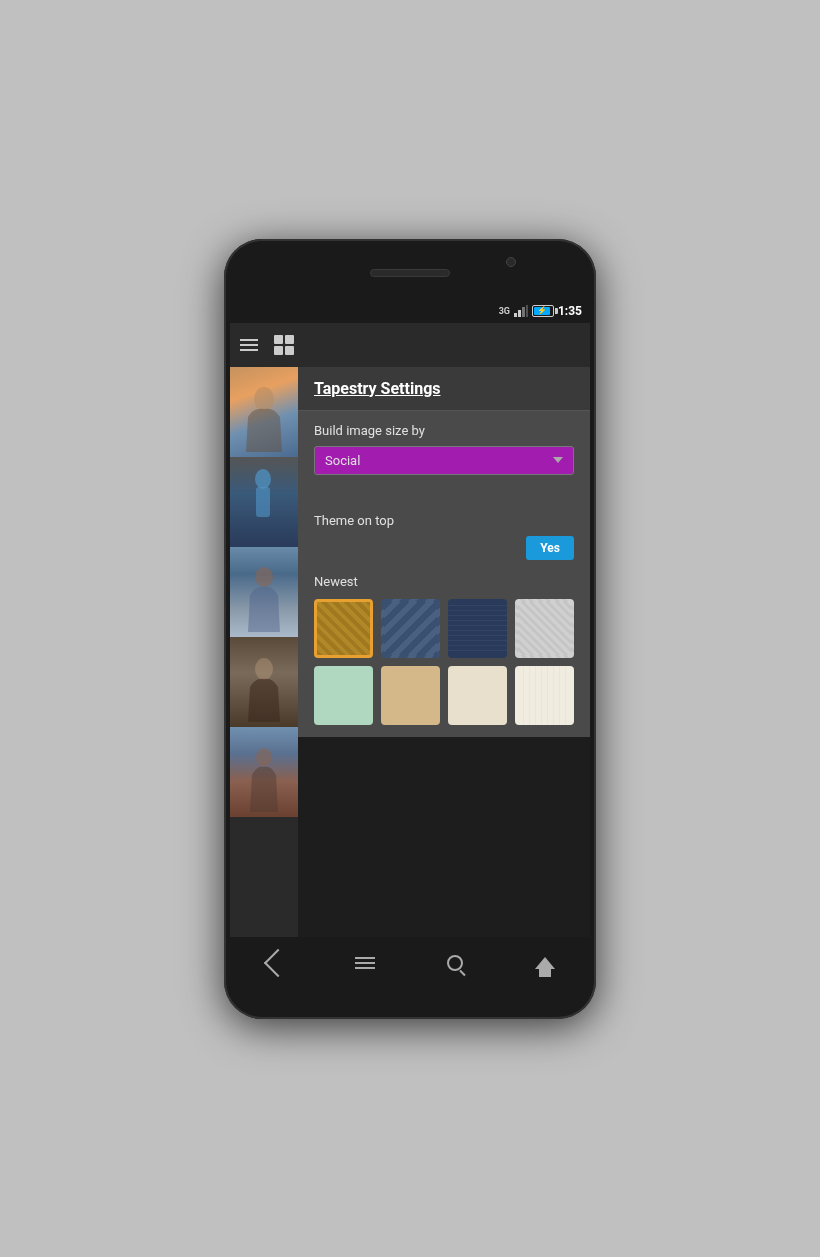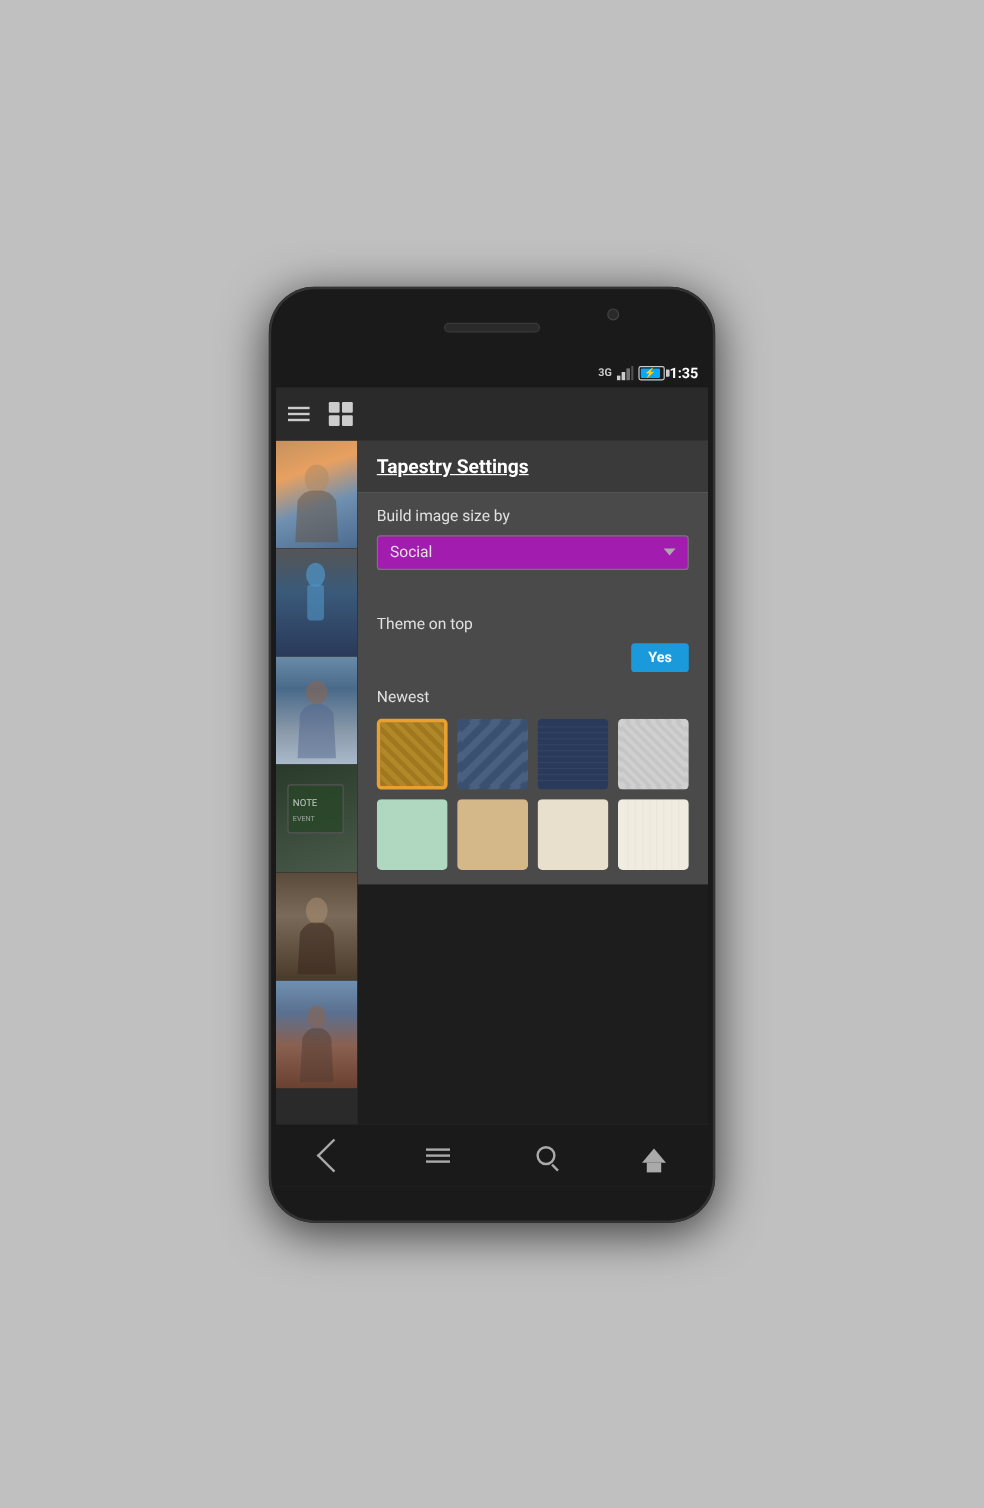--- a/index.html
+++ b/index.html
@@ -551,28 +551,20 @@
               </svg>
             </div>
             <div class="photo-thumb">
               <div class="photo-placeholder photo-3"></div>
               <svg class="person-svg" width="44" height="65" viewBox="0 0 44 65">
                 <ellipse cx="22" cy="10" rx="9" ry="10" fill="rgba(140,100,80,0.7)"></ellipse>
                 <path d="M8 28 Q14 18 22 20 Q30 18 36 28 L38 65 L6 65 Z" fill="rgba(80,100,140,0.6)"></path>
               </svg>
             </div>
             <div class="photo-thumb">
-              <div class="photo-placeholder photo-4"></div>
-              <svg style="position:absolute;top:15px;left:8px;" width="50" height="60" viewBox="0 0 50 60">
-                <rect x="2" y="2" width="46" height="40" rx="2" fill="rgba(40,70,40,0.8)" stroke="#555" stroke-width="1"></rect>
-                <text x="6" y="20" font-size="8" fill="rgba(255,255,255,0.7)">NOTE</text>
-                <text x="6" y="32" font-size="6" fill="rgba(255,255,255,0.5)">EVENT</text>
-              </svg>
-            </div>
-            <div class="photo-thumb">
               <div class="photo-placeholder photo-5"></div>
               <svg class="person-svg" width="44" height="65" viewBox="0 0 44 65">
                 <ellipse cx="22" cy="12" rx="9" ry="11" fill="rgba(180,150,120,0.6)"></ellipse>
                 <path d="M8 30 Q14 20 22 22 Q30 20 36 30 L38 65 L6 65 Z" fill="rgba(60,40,30,0.7)"></path>
               </svg>
             </div>
             <div class="photo-thumb">
               <div class="photo-placeholder photo-6"></div>
               <svg class="person-svg" width="44" height="65" viewBox="0 0 44 65">
                 <ellipse cx="22" cy="10" rx="8" ry="9" fill="rgba(140,100,80,0.7)"></ellipse>

